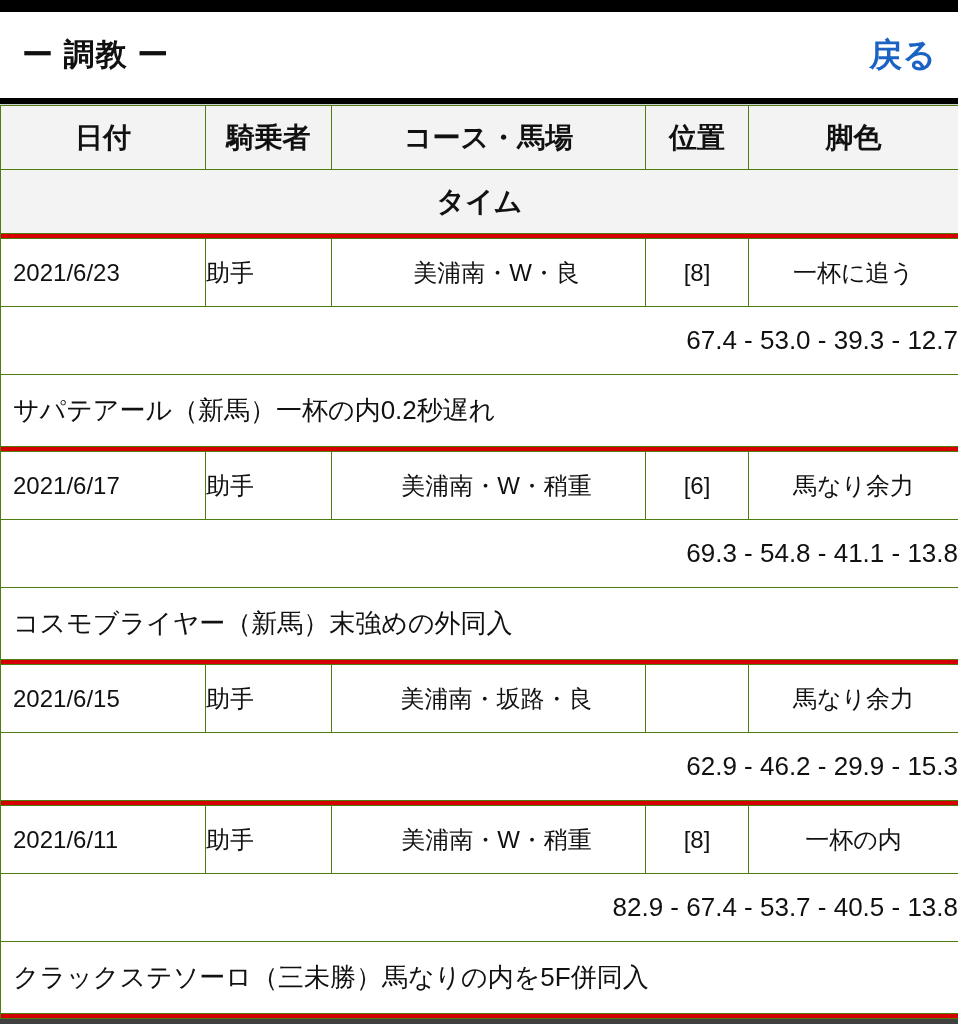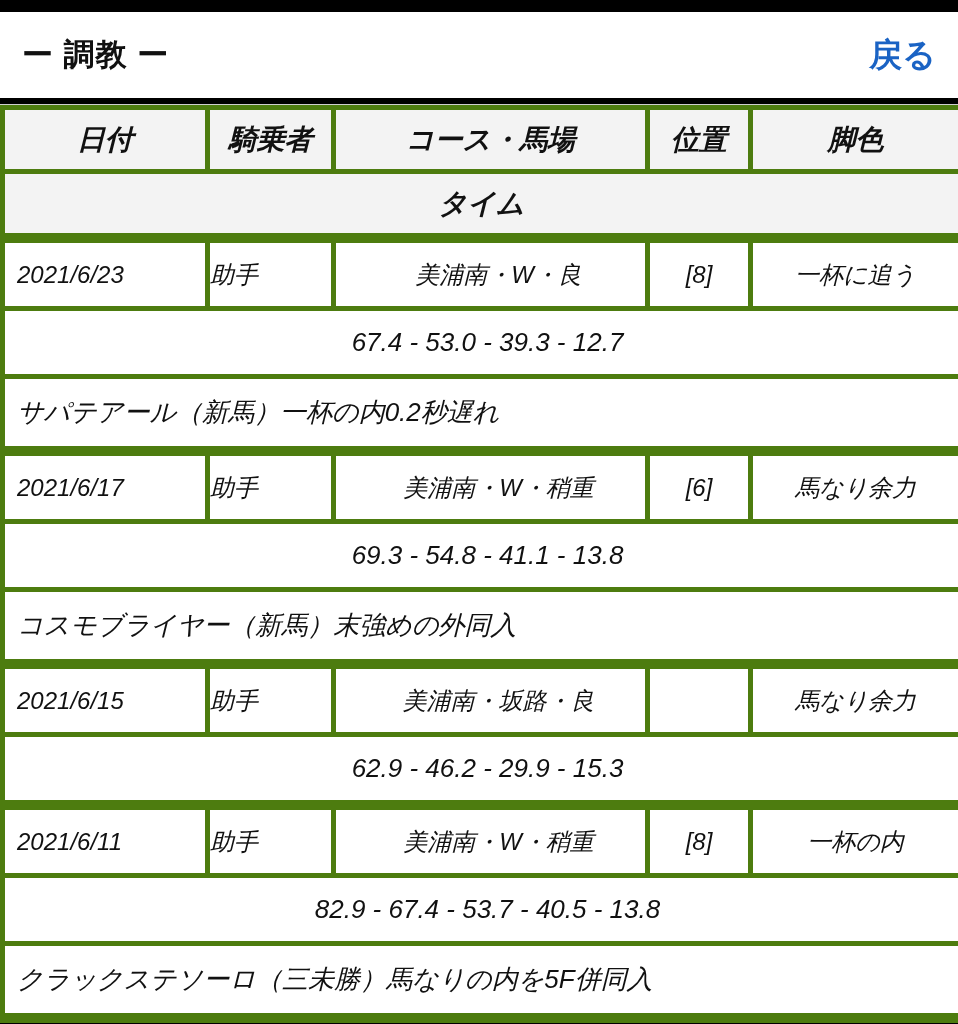--- a/index.html
+++ b/index.html
@@ -6,21 +6,21 @@
   html, body {
     margin: 0;
     padding: 0;
     background: #ffffff;
     font-family: "Liberation Sans", "DejaVu Sans", sans-serif;
   }
   #page {
     width: 958px;
     height: 1024px;
     position: relative;
-    background: #000000;
+    background: #404040;
     overflow: hidden;
   }
 
   
   .top-strip {
     height: 12px;
     background: #000000;
     width: 100%;
   }
 
@@ -51,23 +51,22 @@
   .table-wrap {
     width: 100%;
     border-top: 1px solid #cfcfcf;
   }
   table.tr-table {
     width: 100%;
     border-collapse: collapse;
     table-layout: fixed;
   }
   table.tr-table td, table.tr-table th {
-    border: 5px solid #4d7c0f;
+    border: 1px solid #4d7c0f;
     padding: 0;
-    font-style: italic;
   }
   .head-row th {
     background: #f3f3f3;
     height: 64px;
     font-size: 28px;
     font-weight: bold;
     color: #111111;
     text-align: center;
     vertical-align: middle;
   }
@@ -91,21 +90,21 @@
   .c-date { text-align: left; padding-left: 12px !important; }
   .c-rider { }
   .c-course { text-align: center; padding-left: 16px !important; }
   .c-pos { text-align: center; }
   .c-desc { text-align: center; }
 
   .time-row td {
     height: 68px;
     font-size: 26px;
     color: #111111;
-    text-align: center;
+    text-align: right;
     padding-left: 12px !important;
     vertical-align: middle;
     background: #ffffff;
   }
   .note-row td {
     height: 72px;
     font-size: 26px;
     color: #111111;
     text-align: left;
     padding-left: 12px !important;

